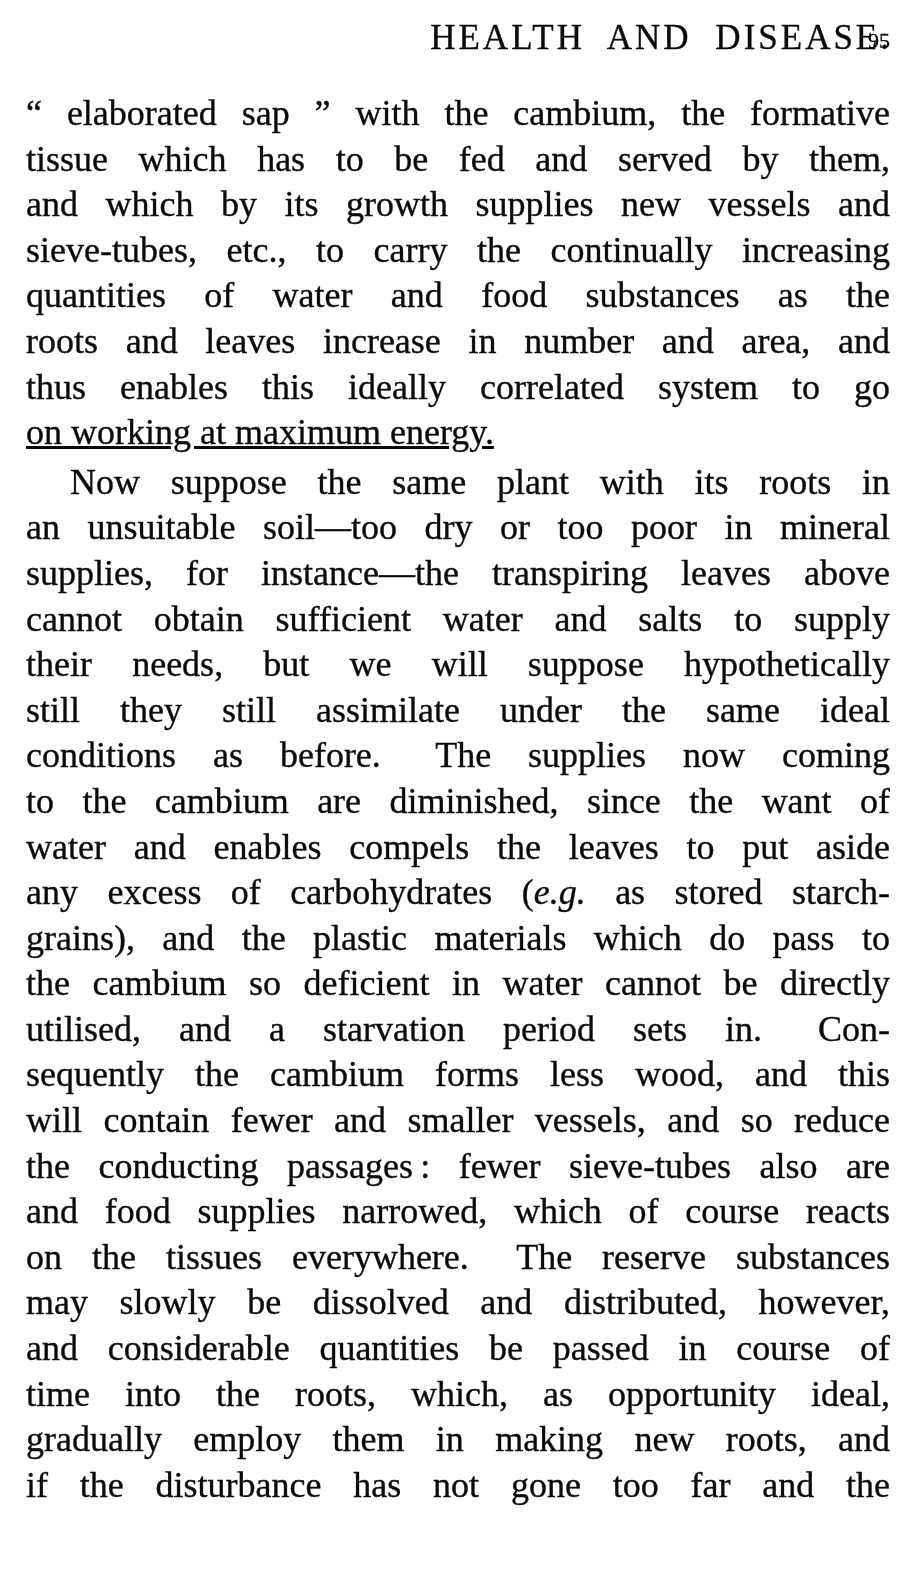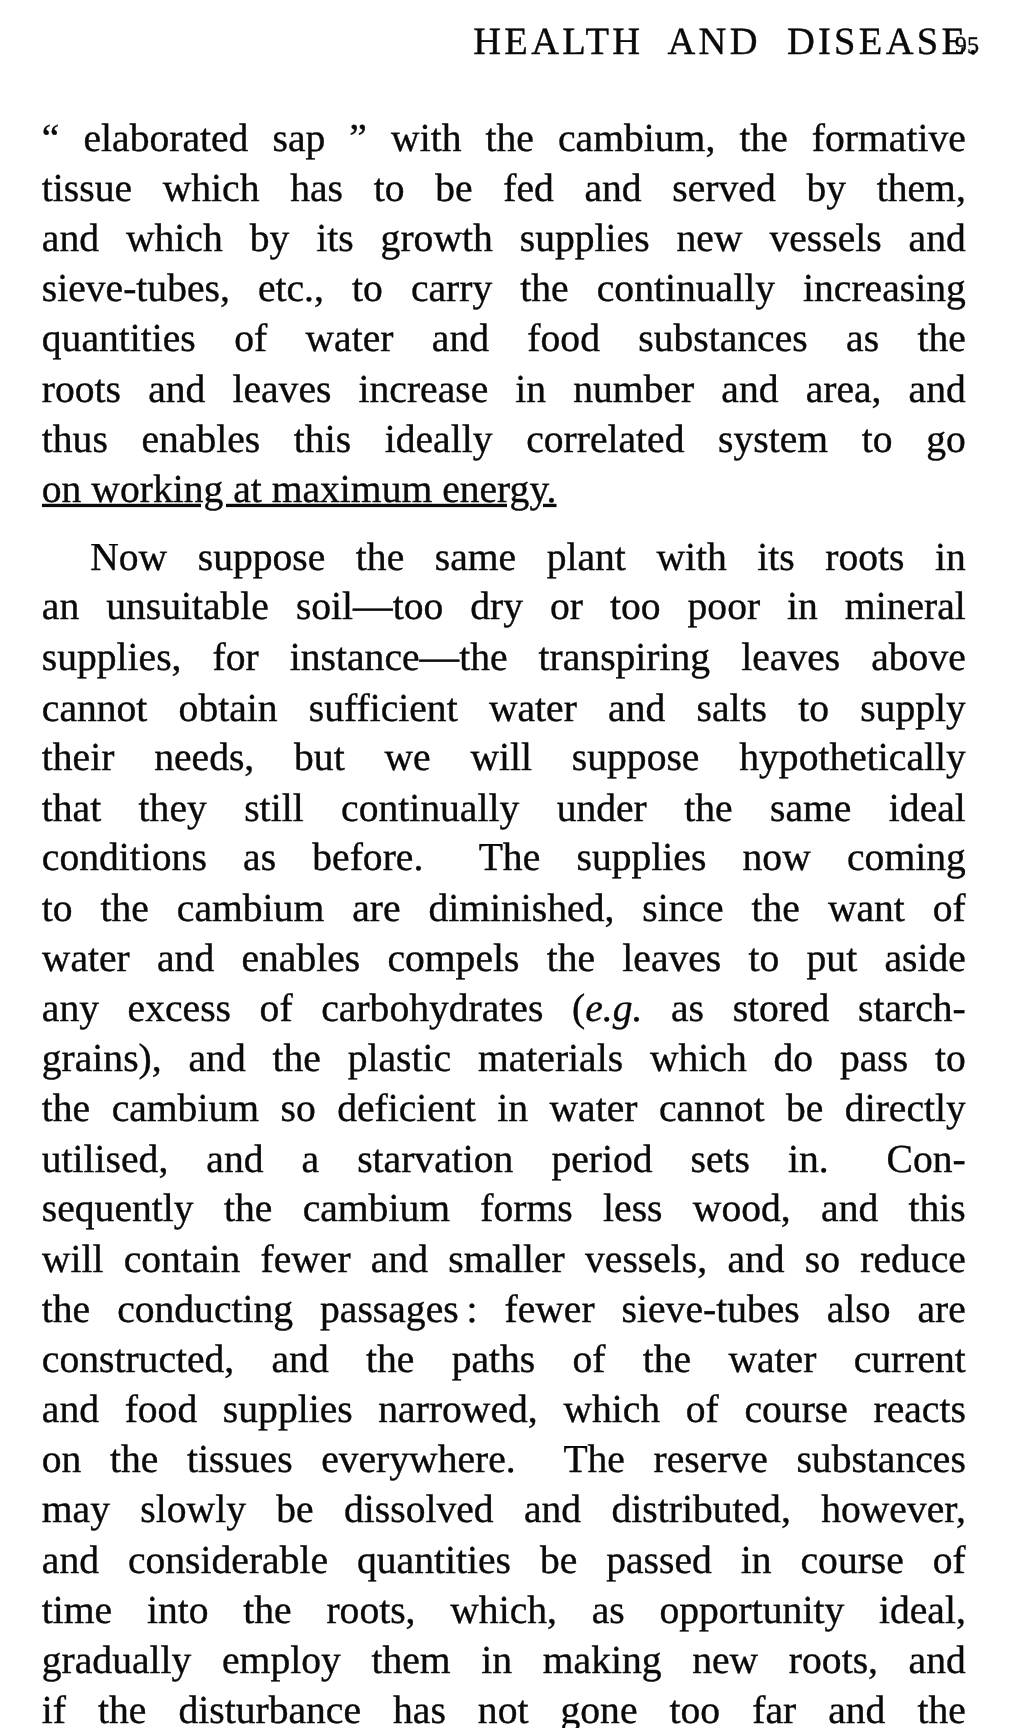--- a/index.html
+++ b/index.html
@@ -39,21 +39,21 @@
     font-size: 22px;
     line-height: 36px;
   }
   .text-block {
     position: absolute;
     top: 87px;
     left: 22px;
     width: 872px;
   }
   .paragraph {
-    margin: 16px;
+    margin: 4px;
     padding: 0;
   }
   .line {
     font-size: 36px;
     line-height: 45.6px;
     height: 45.6px;
     white-space: normal;
     text-align: justify;
     text-align-last: justify;
     overflow: hidden;
@@ -87,32 +87,31 @@
         <div class="line">roots and leaves increase in number and area, and</div>
         <div class="line">thus enables this ideally correlated system to go</div>
         <div class="line last">on working at maximum energy.</div>
       </div>
       <div class="paragraph">
         <div class="line indent">Now suppose the same plant with its roots in</div>
         <div class="line">an unsuitable soil—too dry or too poor in mineral</div>
         <div class="line">supplies, for instance—the transpiring leaves above</div>
         <div class="line">cannot obtain sufficient water and salts to supply</div>
         <div class="line">their needs, but we will suppose hypothetically</div>
-        <div class="line">that they still continually under the same ideal</div>
+        <div class="line">still they still assimilate under the same ideal</div>
         <div class="line">conditions as before.  The supplies now coming</div>
         <div class="line">to the cambium are diminished, since the want of</div>
         <div class="line">water and enables compels the leaves to put aside</div>
         <div class="line">any excess of carbohydrates (<i>e.g.</i> as stored starch-</div>
         <div class="line">grains), and the plastic materials which do pass to</div>
         <div class="line">the cambium so deficient in water cannot be directly</div>
         <div class="line">utilised, and a starvation period sets in.  Con-</div>
         <div class="line">sequently the cambium forms less wood, and this</div>
         <div class="line">will contain fewer and smaller vessels, and so reduce</div>
         <div class="line">the conducting passages : fewer sieve-tubes also are</div>
-        <div class="line">constructed, and the paths of the water current</div>
         <div class="line">and food supplies narrowed, which of course reacts</div>
         <div class="line">on the tissues everywhere.  The reserve substances</div>
         <div class="line">may slowly be dissolved and distributed, however,</div>
         <div class="line">and considerable quantities be passed in course of</div>
         <div class="line">time into the roots, which, as opportunity ideal,</div>
         <div class="line">gradually employ them in making new roots, and</div>
         <div class="line">if the disturbance has not gone too far and the</div>
       </div>
     </div>
 </div>

